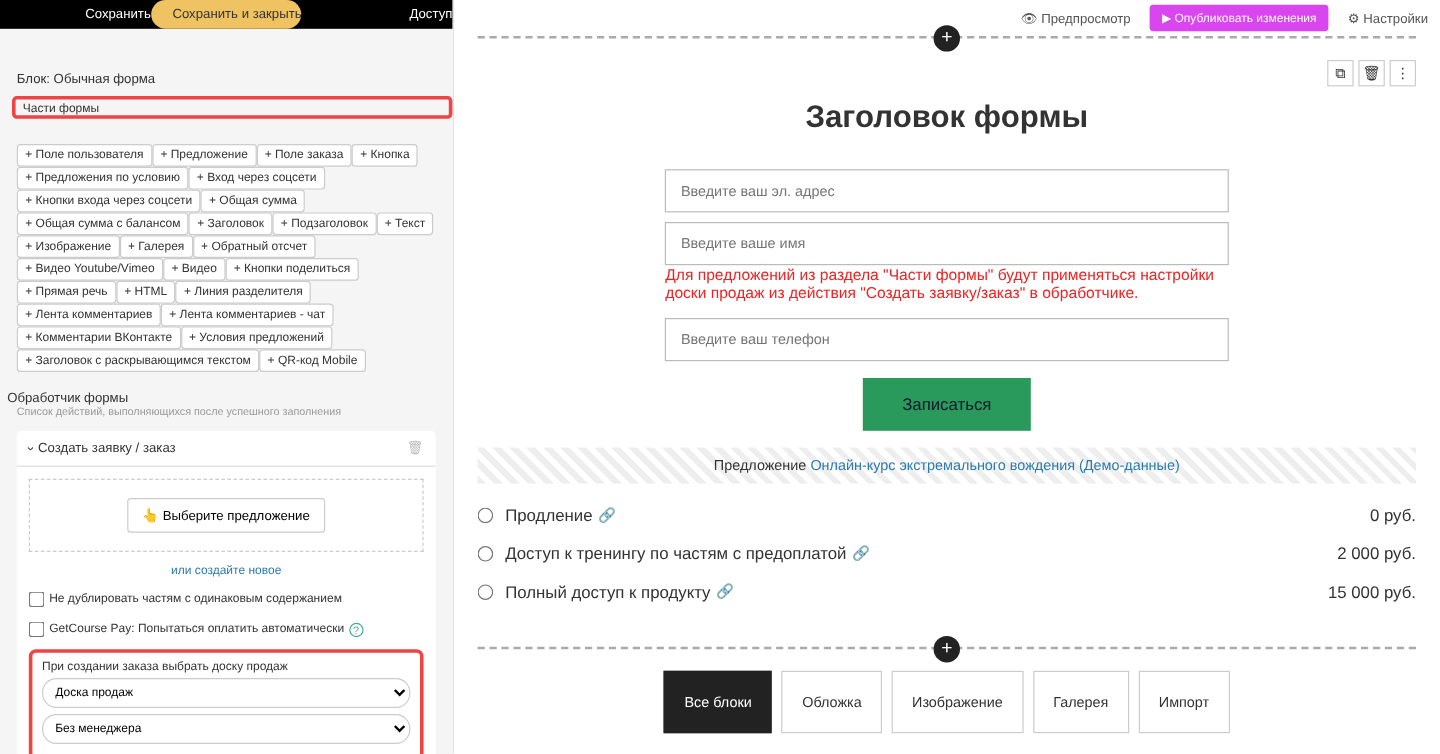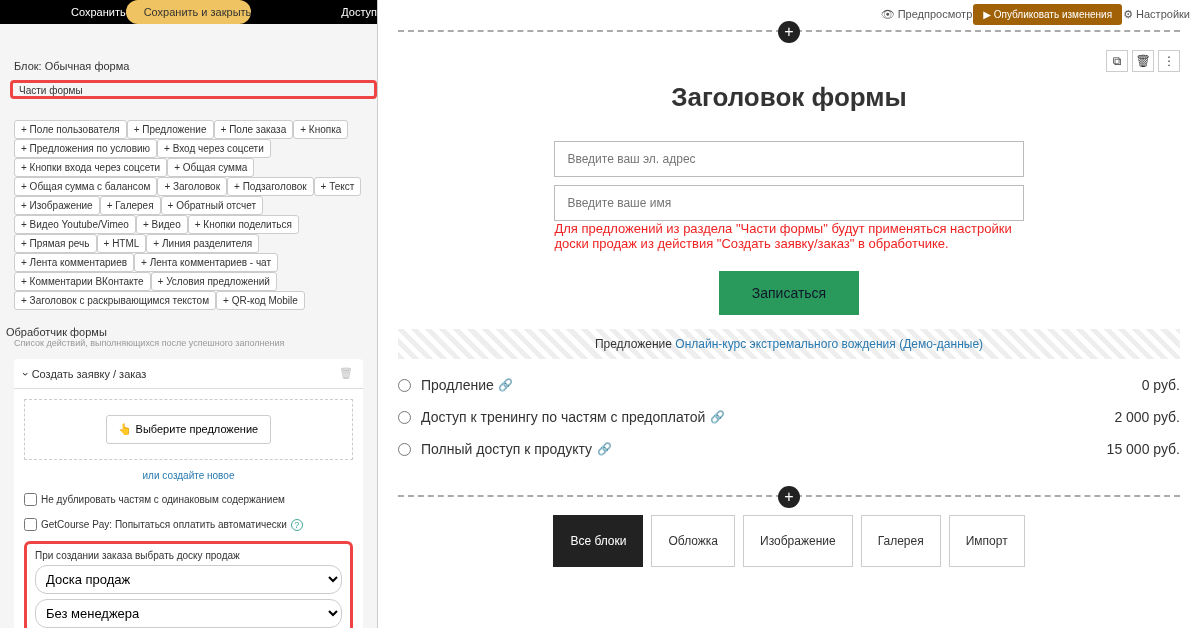--- a/index.html
+++ b/index.html
@@ -20,26 +20,26 @@
 .handler-head .chev { transform: rotate(90deg); display: inline-block; margin-right: 4px; }
 .handler-head .del { margin-left: auto; color: #bbb; }
 .handler-body { padding: 10px; }
 .dashed-box { border: 1px dashed #ccc; padding: 15px; text-align: center; }
 .pick-btn { background: #fff; border: 1px solid #ccc; padding: 7px 12px; font-size: 11px; cursor: pointer; border-radius: 3px; }
 .or-create { text-align: center; color: #2a7ab0; font-size: 10px; padding: 10px 0 6px; }
 .chk-row { padding: 6px 0; font-size: 10px; display: flex; align-items: center; gap: 4px; }
 .q-icon { color: #4a9; border: 1px solid #4a9; border-radius: 50%; width: 12px; height: 12px; display: inline-flex; align-items: center; justify-content: center; font-size: 9px; }
 .board-section { border: 3px solid #e44; border-radius: 6px; padding: 6px 8px; margin-top: 4px; }
 .board-label { font-size: 10px; padding-bottom: 4px; }
-.sel { width: 100%; border: 1px solid #ccc; border-radius: 12px; padding: 5px 6px; font-size: 13px; margin-bottom: 5px; background: #fff; }
+.sel { width: 100%; border: 1px solid #ccc; border-radius: 12px; padding: 5px 6px; font-size: 10px; margin-bottom: 5px; background: #fff; }
 
 .right-panel { flex: 1; position: relative; padding: 0; overflow: hidden; }
-.topbar { position: absolute; top: 4px; right: 10px; display: flex; gap: 1px; align-items: center; font-size: 11px; }
+.topbar { position: absolute; top: 4px; right: 10px; display: flex; gap: 16px; align-items: center; font-size: 11px; }
 .preview-link { color: #555; cursor: pointer; }
-.publish-btn { background: #a16207; color: #fff; border: none; padding: 5px 10px; font-size: 10px; border-radius: 3px; cursor: pointer; }
+.publish-btn { background: #d946ef; color: #fff; border: none; padding: 5px 10px; font-size: 10px; border-radius: 3px; cursor: pointer; }
 .settings-link { color: #555; cursor: pointer; }
 .gear { display: inline-block; }
 .divider { border-top: 2px dashed #aaa; margin: 30px 20px 0; position: relative; }
 .add-circle { position: absolute; left: 50%; transform: translateX(-50%); top: -11px; width: 22px; height: 22px; background: #222; color: #fff; border-radius: 50%; text-align: center; line-height: 22px; font-size: 16px; cursor: pointer; }
 .icon-btns { position: absolute; right: 20px; top: 50px; display: flex; gap: 4px; }
 .icon-btn { width: 22px; height: 22px; border: 1px solid #ccc; display: flex; align-items: center; justify-content: center; cursor: pointer; font-size: 12px; }
 .form-area { margin: 30px 20px 10px; }
 .form-title { text-align: center; font-size: 26px; font-weight: bold; padding: 20px 0; }
 .inp { display: block; width: 60%; margin: 8px auto; border: 1px solid #bbb; padding: 10px 12px; font-size: 12px; }
 .overlay-note { color: #e22; font-size: 13px; padding: 0 0 6px 0; }
@@ -157,20 +157,21 @@
     <div class="icon-btn">⋮</div>
   </div>
 
   <div class="form-area">
     <div class="form-title">Заголовок формы</div>
     <input class="inp" placeholder="Введите ваш эл. адрес" style="">
     <input class="inp" style="margin-bottom: 0px;" placeholder="Введите ваше имя">
     <div style="width:60%;margin:0 auto 8px;">
       <div class="overlay-note">Для предложений из раздела "Части формы" будут применяться настройки доски продаж из действия "Создать заявку/заказ" в обработчике.</div>
     </div>
+    <input class="inp" placeholder="Введите ваш телефон" style="">
     <button class="submit-btn">Записаться</button>
   </div>
 
   <div class="offer-bar">
     <span>Предложение</span> <a>Онлайн-курс экстремального вождения (Демо-данные)</a>
   </div>
 
   <div class="offer-list" id="offers">
       <div class="offer-row">
         <input type="radio" name="ofr" style="">

